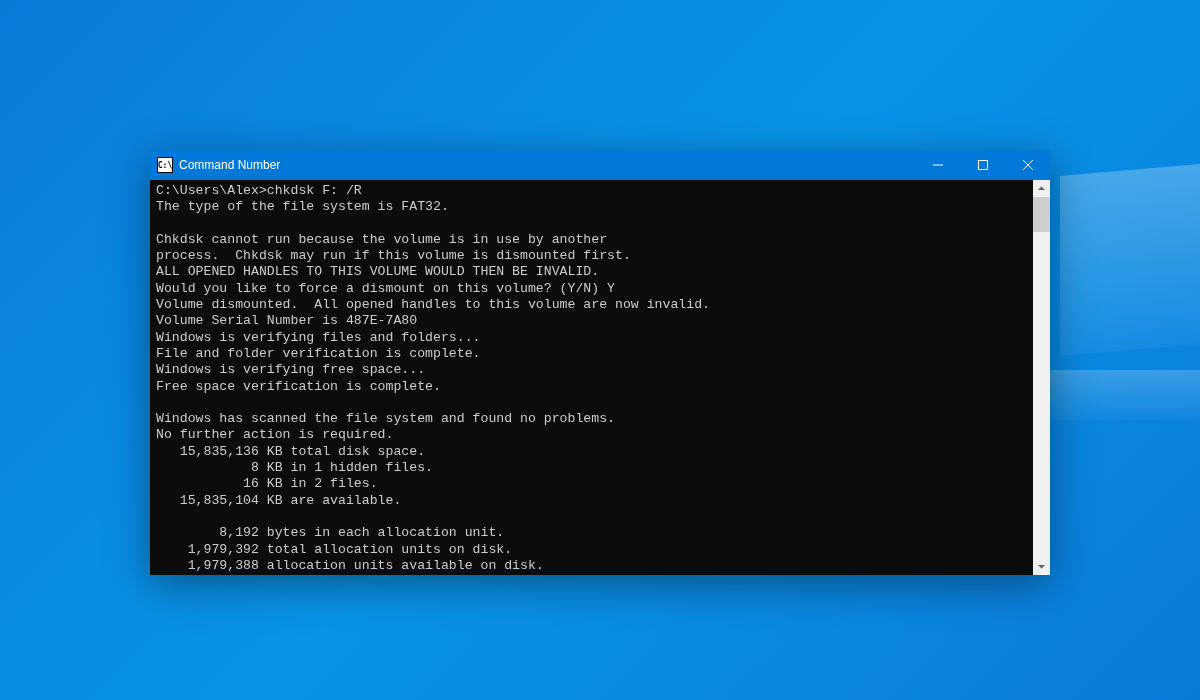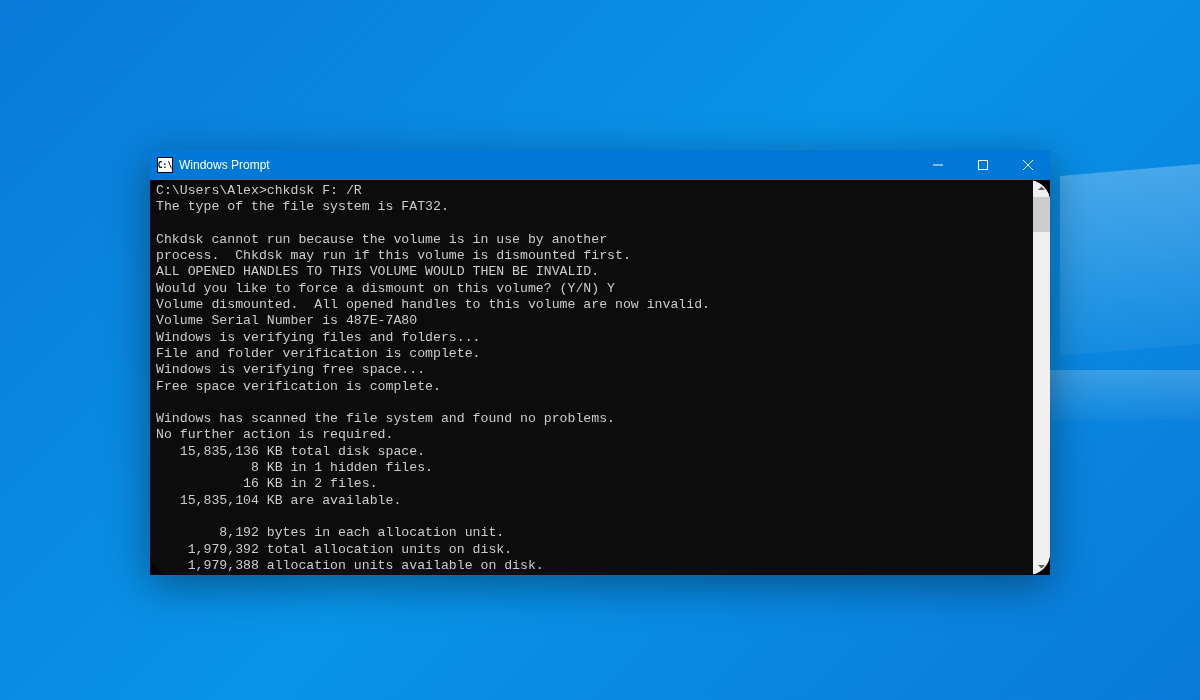--- a/index.html
+++ b/index.html
@@ -98,21 +98,20 @@
       stroke: #fff;
       stroke-width: 1;
       fill: none;
     }
     
     .terminal-body {
       flex: 1;
       display: flex;
       background: #0c0c0c;
       overflow: hidden;
-      border-radius: 22px;
     }
     
     .terminal-content {
       flex: 1;
       padding: 3px 6px;
       font-family: Consolas, "Courier New", monospace;
       font-size: 13.2px;
       line-height: 16.3px;
       color: #cccccc;
       white-space: pre;
@@ -160,21 +159,21 @@
 </head>
 <body>
 
 <div class="light-beam-1"></div>
 <div class="light-beam-2"></div>
 
 <div class="window">
 
   <div class="titlebar">
     <div class="app-icon">C:\</div>
-    <div class="title-text">Windows Prompt</div>
+    <div class="title-text">Command Number</div>
     <div class="titlebar-spacer"></div>
     <div class="win-btn">
       <svg viewBox="0 0 10 10">
           <line x1="0" y1="5" x2="10" y2="5"></line>
         </svg>
     </div>
     <div class="win-btn">
       <svg viewBox="0 0 10 10">
           <rect x="0.5" y="0.5" width="9" height="9"></rect>
         </svg>

